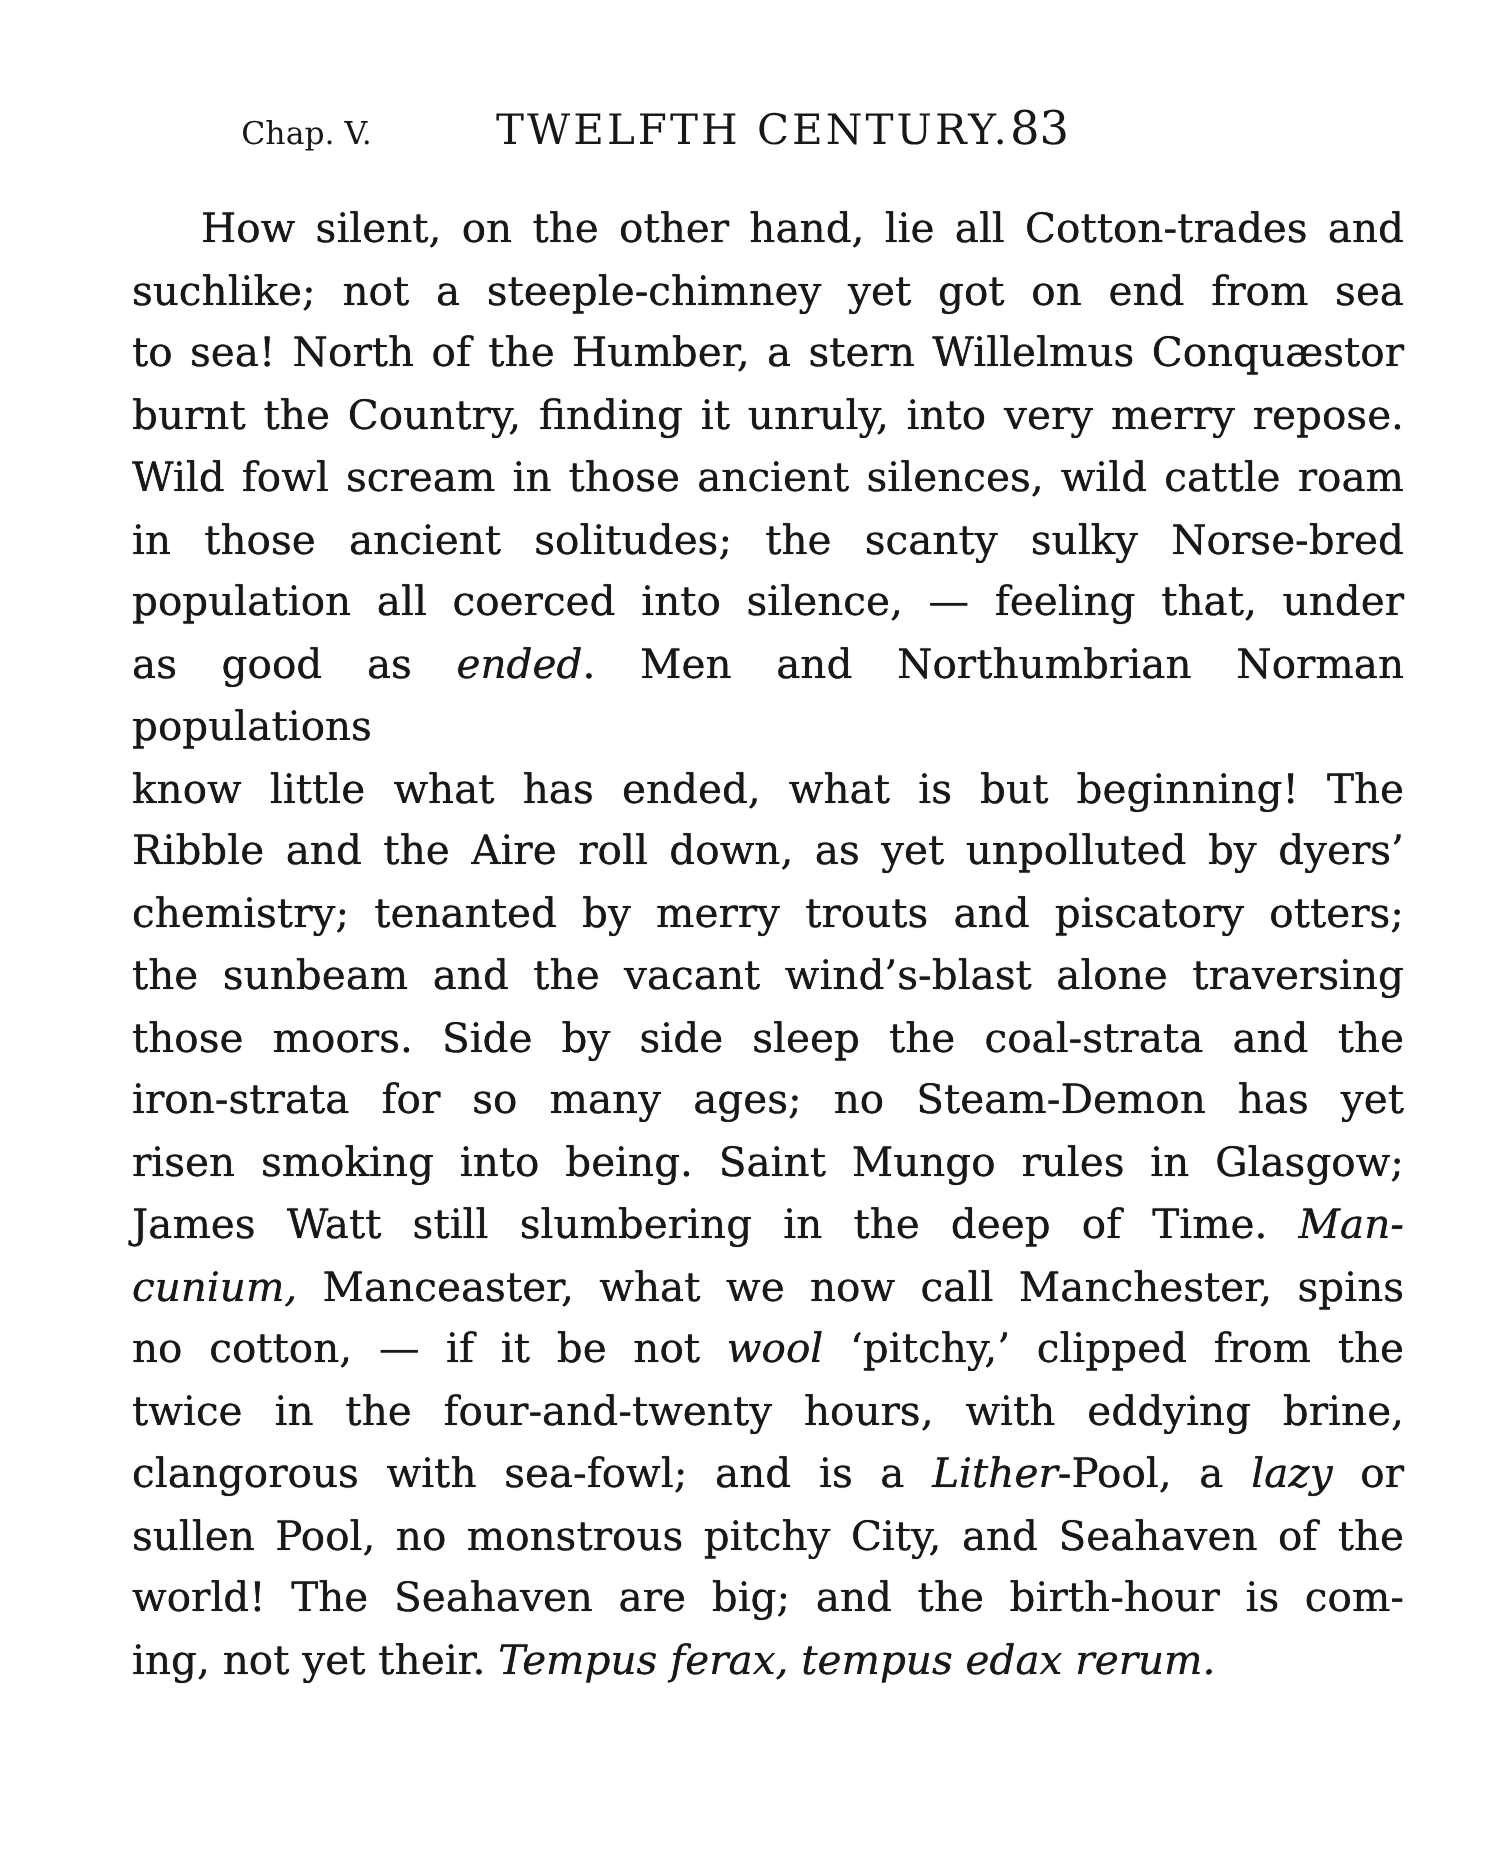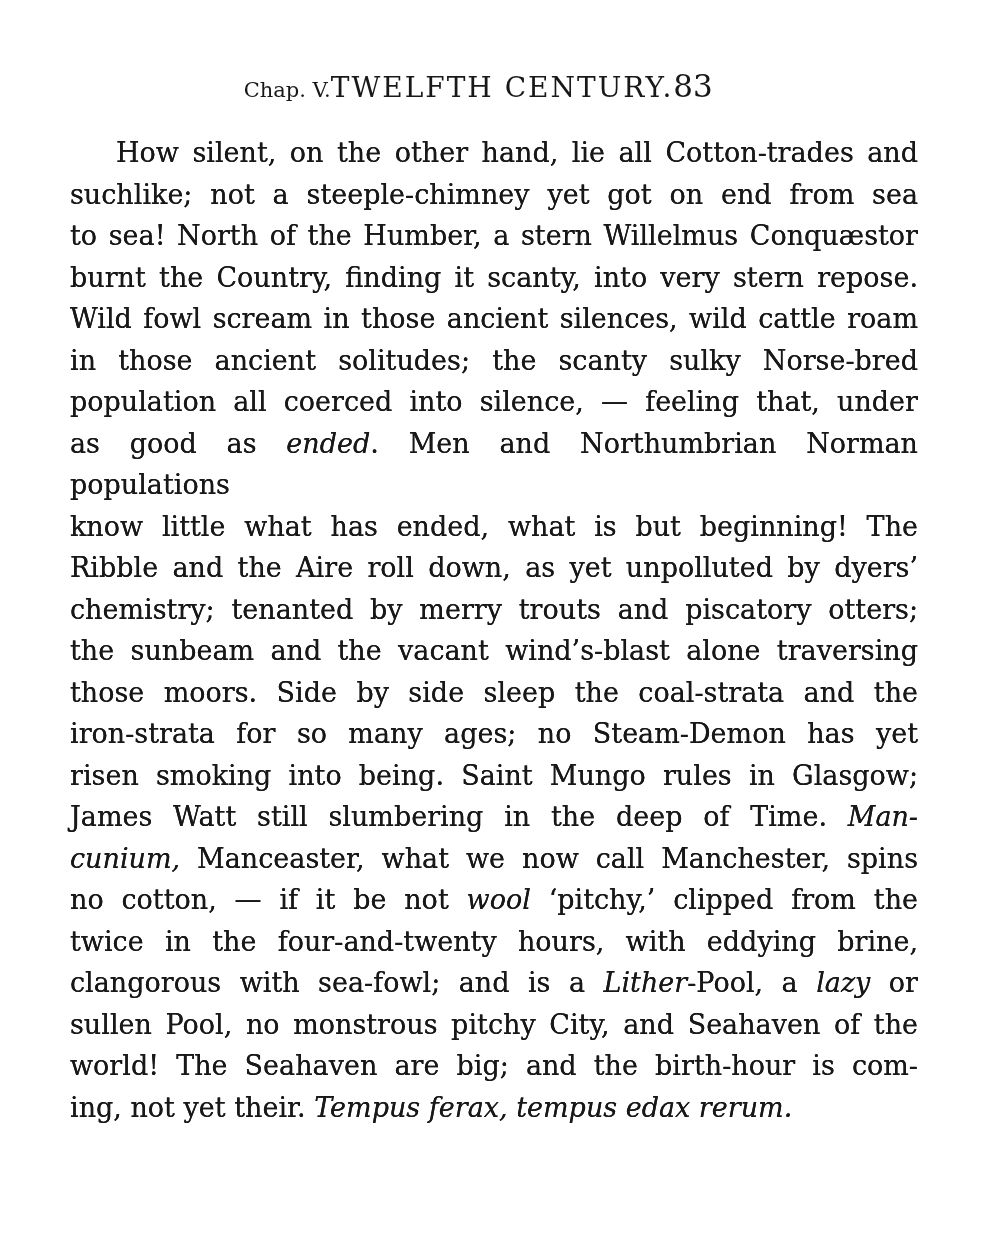--- a/index.html
+++ b/index.html
@@ -19,37 +19,37 @@
   .header {
     position: absolute;
     top: 68px;
     left: 78px;
     width: 848px;
     display: flex;
     align-items: baseline;
   }
   .header .chapter {
     flex: 1 1 0;
-    text-align: right;
+    text-align: center;
     font-size: 21px;
   }
   .header .title {
     flex: 0 0 auto;
     font-size: 28px;
     letter-spacing: 2px;
   }
   .header .pagenum {
     flex: 1 1 0;
     text-align: left;
     font-size: 31px;
   }
   .body-text {
     position: absolute;
     top: 132px;
-    left: 70px;
+    left: 88px;
     width: 848px;
     font-size: 27px;
     line-height: 41.5px;
     text-shadow: 0 0 0.5px currentColor;
   }
   .line {
     text-align: justify;
     text-align-last: justify;
     white-space: normal;
   }
@@ -69,21 +69,21 @@
 <div class="page">
   <div class="header">
     <span class="chapter">Chap. V.</span>
     <span class="title">TWELFTH CENTURY.</span>
     <span class="pagenum">83</span>
   </div>
   <div class="body-text">
       <div class="line indent"><span>How silent, on the other hand, lie all Cotton-trades and</span></div>
       <div class="line"><span>suchlike; not a steeple-chimney yet got on end from sea</span></div>
       <div class="line"><span>to sea! North of the Humber, a stern Willelmus Conquæstor</span></div>
-      <div class="line"><span>burnt the Country, finding it scanty, into very stern repose.</span></div>
+      <div class="line"><span>burnt the Country, finding it unruly, into very merry repose.</span></div>
       <div class="line"><span>Wild fowl scream in those ancient silences, wild cattle roam</span></div>
       <div class="line"><span>in those ancient solitudes; the scanty sulky Norse-bred</span></div>
       <div class="line"><span>population all coerced into silence, — feeling that, under</span></div>
       <div class="line"><span>as good as </span><i>ended</i><span>. Men and Northumbrian Norman populations</span></div>
       <div class="line"><span>know little what has ended, what is but beginning! The</span></div>
       <div class="line"><span>Ribble and the Aire roll down, as yet unpolluted by dyers’</span></div>
       <div class="line"><span>chemistry; tenanted by merry trouts and piscatory otters;</span></div>
       <div class="line"><span>the sunbeam and the vacant wind’s-blast alone traversing</span></div>
       <div class="line"><span>those moors. Side by side sleep the coal-strata and the</span></div>
       <div class="line"><span>iron-strata for so many ages; no Steam-Demon has yet</span></div>

